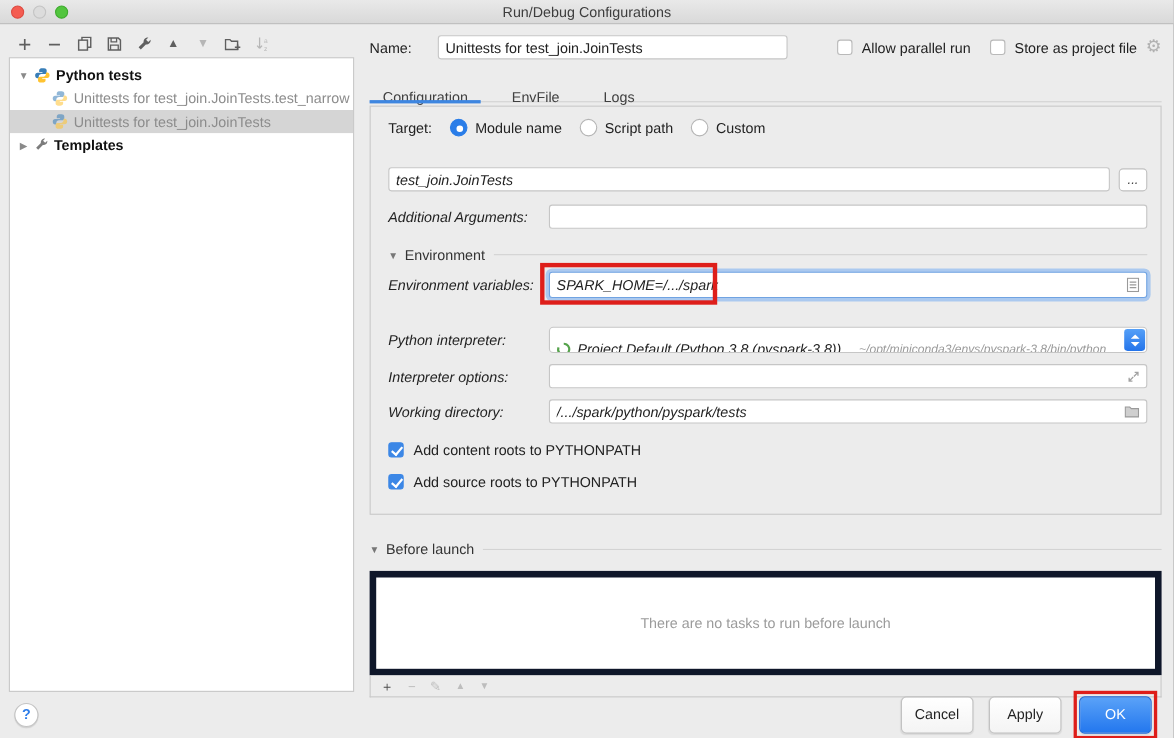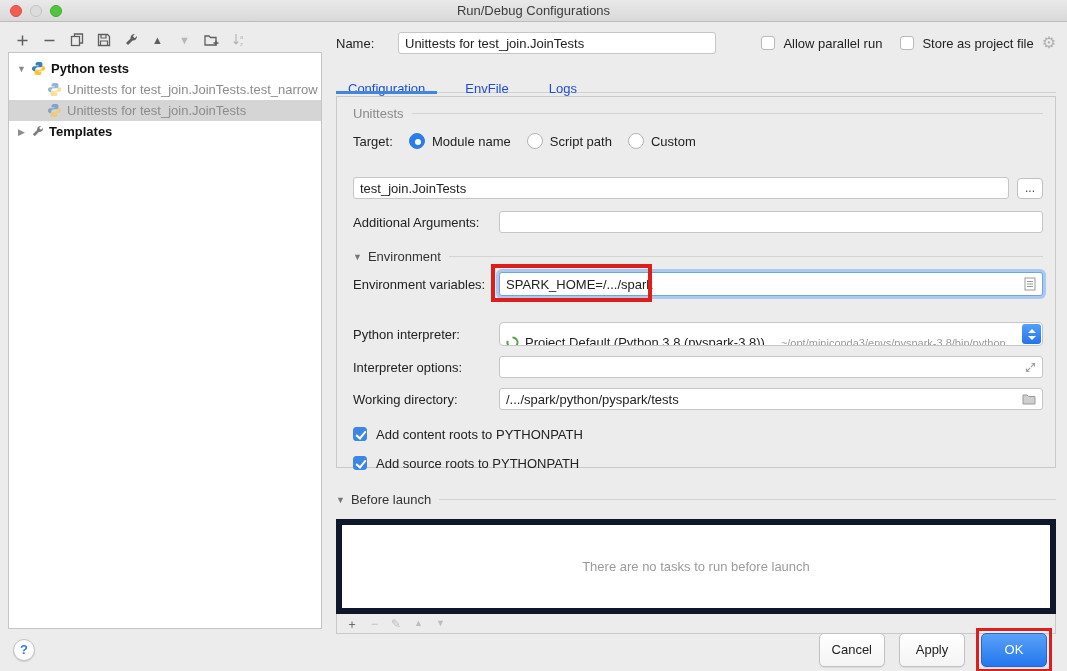--- a/index.html
+++ b/index.html
@@ -51,31 +51,31 @@
   .cb-box { width:14px; height:14px; background:#fff; border:1px solid #b9b9b9; border-radius:3px; flex:none; }
   .cb-box.checked { background:#3c87e6; border-color:#3c87e6; position:relative; }
   .cb-box.checked::after {
     content:''; position:absolute; left:4px; top:1px; width:4px; height:8px;
     border:solid #fff; border-width:0 2px 2px 0; transform:rotate(40deg);
   }
   .cb-lab { margin-right:10px; }
   .gear { color:#b1b1b1; font-size:16px; line-height:14px; }
 
   .tabs { margin-top:13px; display:flex; border-bottom:1px solid #d2d2d2; height:26px; }
-  .tab { padding:0 12px; display:flex; align-items:center; position:relative; color:#1d4ed8; margin-right:16px;margin-top:17px; }
+  .tab { padding:0 12px; display:flex; align-items:center; position:relative; color:#404040; margin-right:16px;margin-top:17px; }
   .tab.active::after { content:''; position:absolute; left:0; right:0; bottom:-2px; height:3px; background:#3e86e0; }
 
   .form-box { margin-top:3px; height:372px; border:1px solid #c9c9c9; padding:9px 12px 0 16px; }
   .group { display:flex; align-items:center; margin-bottom:12px; }
   .group .gtxt { color:#8a8a8a; }
   .group.dark .gtxt { color:#333; }
   .group .rule { flex:1; height:1px; background:#d3d3d3; margin-left:8px; }
   .gtwist { font-size:9px; color:#777; margin-right:6px; }
 
-  .frow { display:flex; align-items:center; margin-bottom:12px; }
+  .frow { display:flex; align-items:center; margin-bottom:12px;font-style:italic; }
   .flabel { width:146px; flex:none; }
   .tf {
     flex:1; height:22px; background:#fff; border:1px solid #c6c6c6; border-radius:3px;
     display:flex; align-items:center; padding:0 6px; position:relative; min-width:0;
   }
   .tf .val { overflow:hidden; white-space:nowrap; }
   .right-ico { margin-left:auto; display:inline-flex; flex:none; }
 
   .target-row { display:flex; align-items:center; margin:2px 0 28px; }
   .target-lab { width:56px; }
@@ -268,24 +268,20 @@
     </div>
 
     <div class="tabs">
       <span class="tab active">Configuration</span>
       <span class="tab">EnvFile</span>
       <span class="tab">Logs</span>
     </div>
 
     <div class="form-box">
 
-      <div class="group">
-        <span class="gtxt">Unittests</span>
-        <span class="rule"></span>
-      </div>
 
       <div class="target-row">
         <span class="target-lab">Target:</span>
         <span class="radio-opt">
           <span class="radio sel"></span>
           <span>Module name</span>
         </span>
         <span class="radio-opt">
           <span class="radio"></span>
           <span>Script path</span>

